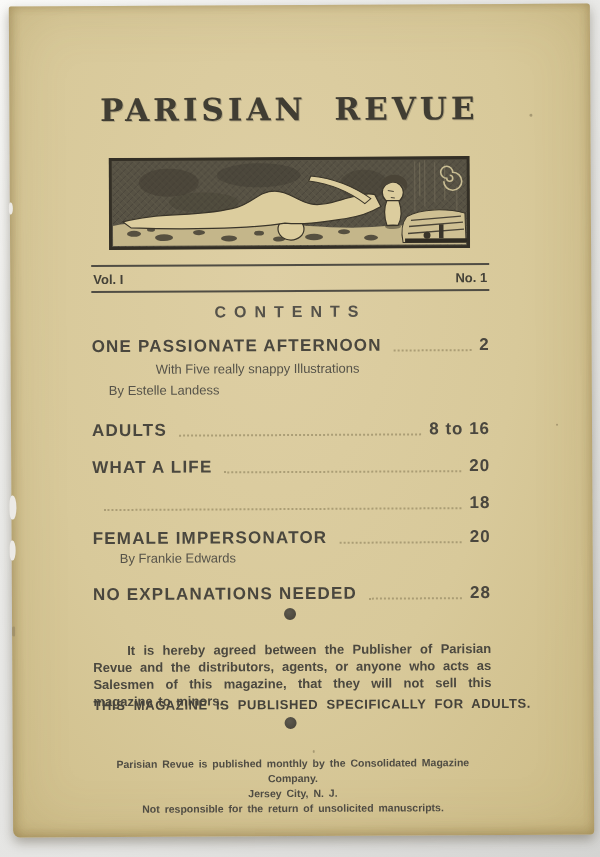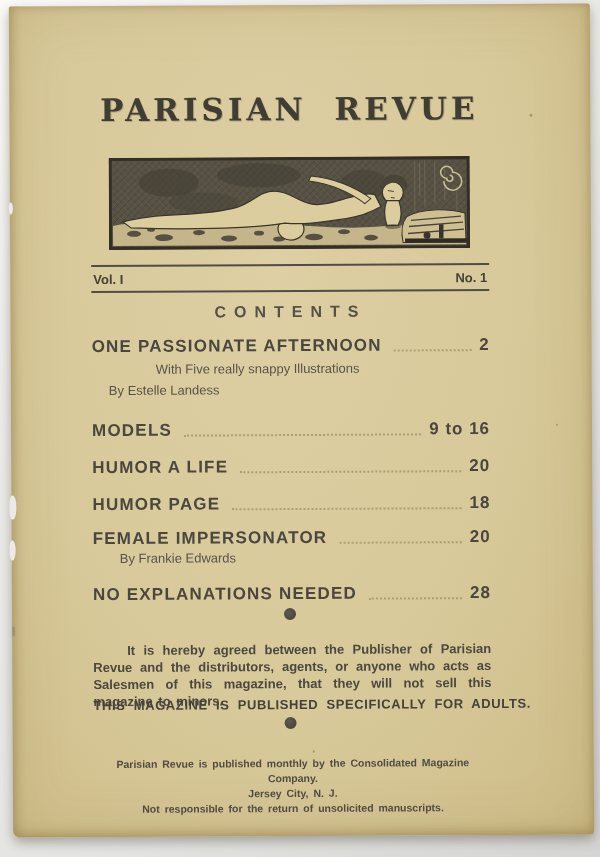--- a/index.html
+++ b/index.html
@@ -157,33 +157,32 @@
 
     <div class="trow r0">
       <span class="ttl">ONE PASSIONATE AFTERNOON</span>
       <span class="lead"></span>
       <span class="pg">2</span>
     </div>
     <div class="sub s0a">With Five really snappy Illustrations</div>
     <div class="sub s0b">By Estelle Landess</div>
 
     <div class="trow r1">
-      <span class="ttl">MODELS</span>
-      <span class="lead"></span>
-      <span class="pg">9 to 16</span>
+      <span class="ttl">ADULTS</span>
+      <span class="lead"></span>
+      <span class="pg">8 to 16</span>
     </div>
 
     <div class="trow r2">
-      <span class="ttl">HUMOR A LIFE</span>
+      <span class="ttl">WHAT A LIFE</span>
       <span class="lead"></span>
       <span class="pg">20</span>
     </div>
 
     <div class="trow r3">
-      <span class="ttl">HUMOR PAGE</span>
       <span class="lead"></span>
       <span class="pg">18</span>
     </div>
 
     <div class="trow r4">
       <span class="ttl">FEMALE IMPERSONATOR</span>
       <span class="lead"></span>
       <span class="pg">20</span>
     </div>
     <div class="sub s4">By Frankie Edwards</div>

